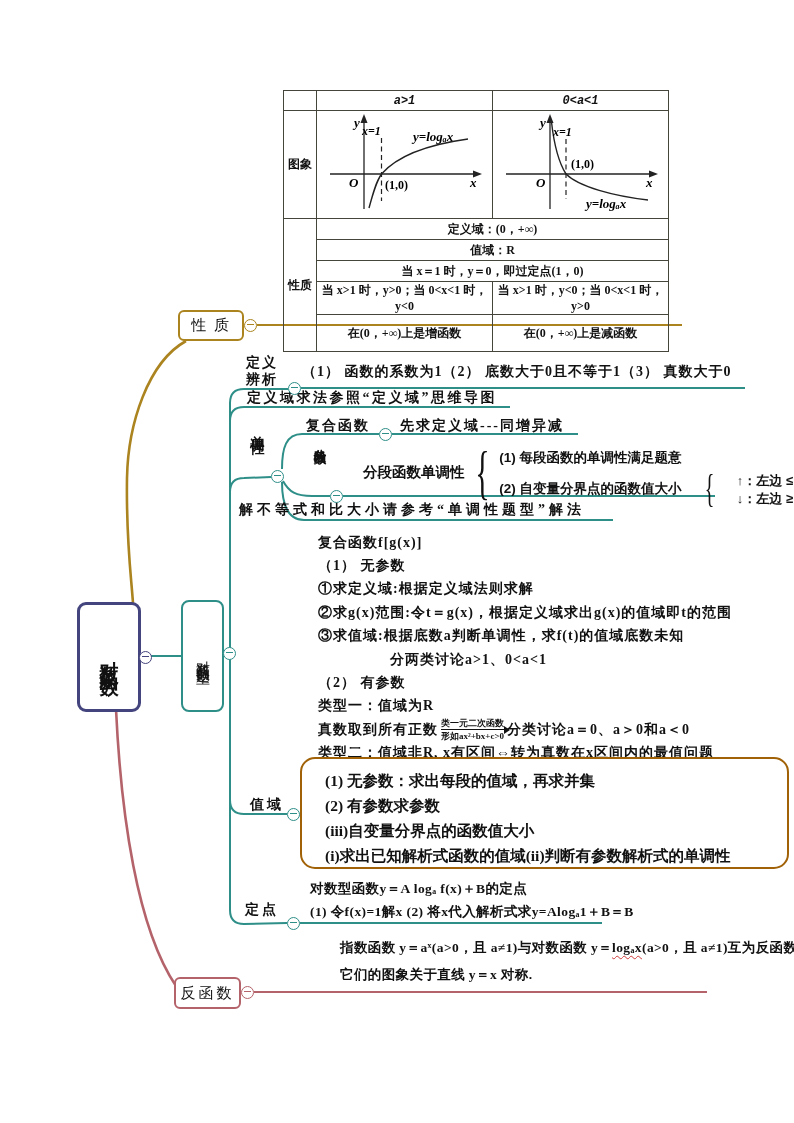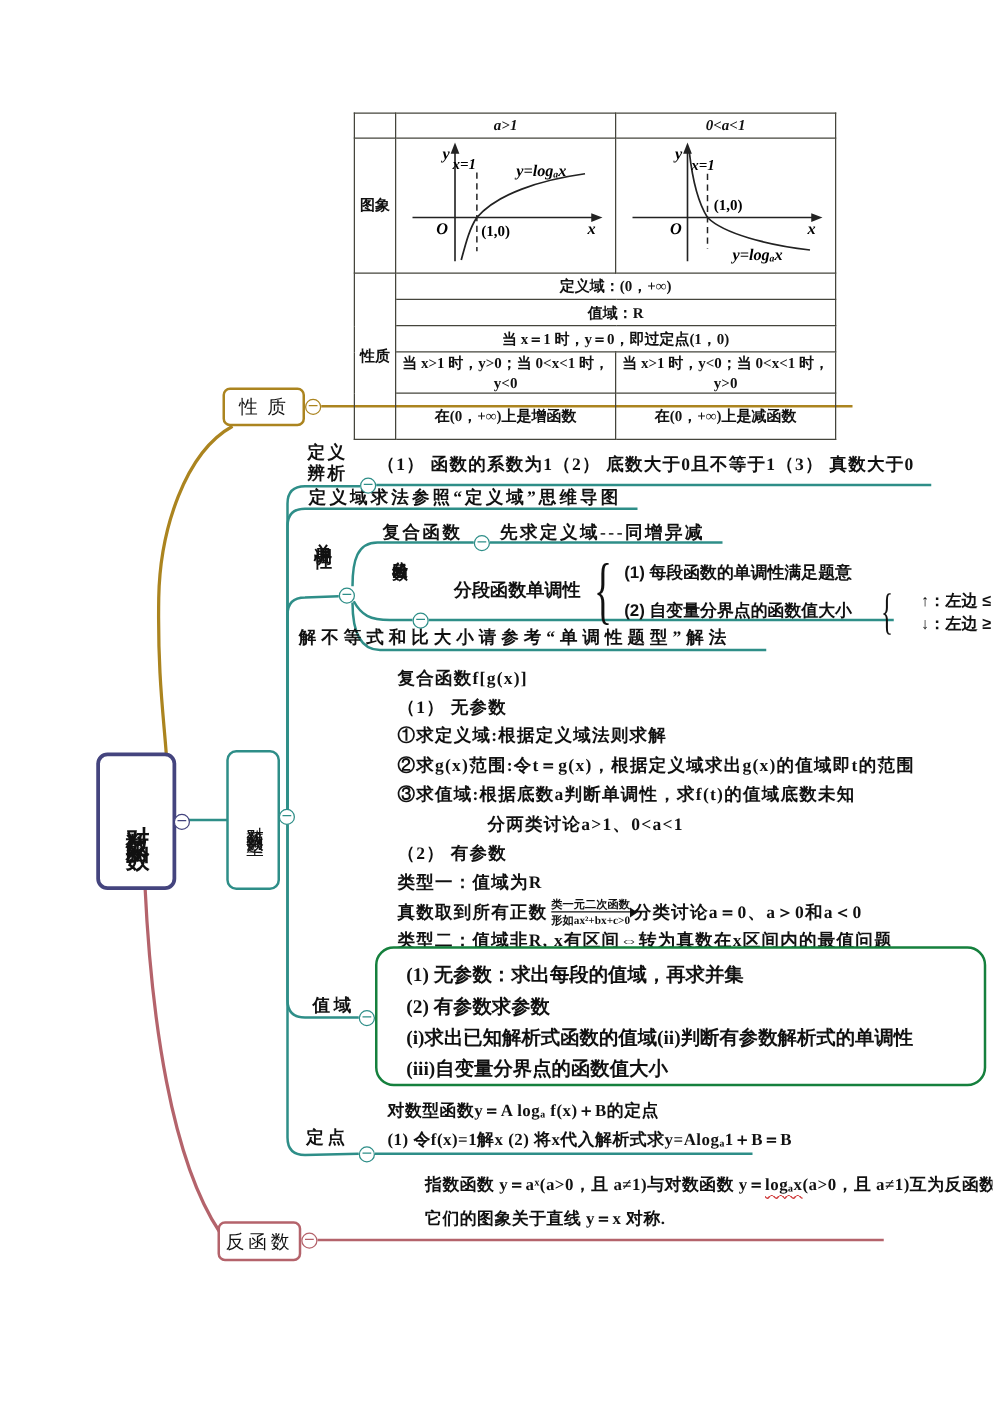--- a/index.html
+++ b/index.html
@@ -37,21 +37,21 @@
     border-left:6px solid #111;border-top:4px solid transparent;border-bottom:4px solid transparent;}
   
   .piece{display:flex;align-items:center;gap:3px;font-family:"Liberation Sans",sans-serif;}
   .piece-label{font-weight:bold;font-size:14.5px;white-space:nowrap;text-align:right;}
   .brace{font-family:"Liberation Serif",serif;font-weight:300;font-size:60px;line-height:54px;transform:scaleX(.5);}
   .brace2{font-family:"Liberation Serif",serif;font-weight:300;font-size:40px;line-height:38px;transform:scaleX(.5);}
   .piece-col{display:flex;flex-direction:column;gap:3px;font-weight:bold;font-size:13.5px;white-space:nowrap;margin-top:13px;}
   .piece-row{display:flex;align-items:center;gap:18px;}
   .sub-col{display:flex;flex-direction:column;gap:1px;font-size:13px;line-height:17px;font-weight:bold;white-space:nowrap;}
   
-  .range-box{box-sizing:border-box;border:2px solid #15803d;border-radius:15px;background:#fff;
+  .range-box{box-sizing:border-box;border:2px solid #a16207;border-radius:15px;background:#fff;
     padding:9px 8px 0 23px;font-size:15.5px;font-weight:bold;line-height:25px;white-space:nowrap;}
   .txt{white-space:nowrap;}
   .wavy{text-decoration:underline;text-decoration-style:wavy;text-decoration-color:#d03c3c;text-decoration-thickness:1px;text-underline-offset:3px;}
   .mathline{font-size:13.5px;font-weight:600;letter-spacing:.4px;}
 </style>
 </head>
 <body>
 
 <svg id="connectors" width="794" height="1123" viewBox="0 0 794 1123">
 
@@ -75,21 +75,21 @@
   <path d="M 282 469 C 282 448 286 434 302 434 L 379 434" stroke="#2e8e88" stroke-width="2" fill="none"></path>
   <path d="M 392 434 L 578 434" stroke="#2e8e88" stroke-width="2" fill="none"></path>
   <path d="M 283 481 C 289 492 296 496 312 496 L 330 496" stroke="#2e8e88" stroke-width="2" fill="none"></path>
   <path d="M 343 496 L 715 496" stroke="#2e8e88" stroke-width="2" fill="none"></path>
   <path d="M 282 482 C 282 505 288 520 304 520 L 613 520" stroke="#2e8e88" stroke-width="2" fill="none"></path>
 </svg>
 
 <div class="abs" style="left:283px;top:90px;">
   <table class="ptable">
     <tbody>
-        <tr style="height:20px;">
+        <tr style="height:20px;font-family:Liberation Mono, monospace;">
       <td style="width:32px;"></td>
       <td style="width:175px;font-style:italic;">a&gt;1</td>
       <td style="width:175px;font-style:italic;">0&lt;a&lt;1</td>
     </tr>
     <tr style="height:105px;">
       <td>图象</td>
       <td class="gcell">
         <svg width="173" height="103" viewBox="0 0 173 103">
           <line x1="46" y1="8" x2="46" y2="98" stroke="#222" stroke-width="1.3"></line>
           <polygon points="46,3 42.5,12 49.5,12" fill="#222"></polygon>
@@ -210,22 +210,22 @@
     </span>
     <span>分类讨论a＝0、a＞0和a＜0</span>
   </div>
   <div class="nline">类型二：值域非R, x有区间⇔转为真数在x区间内的最值问题</div>
 </div>
 
 <div class="abs txt kai" style="left:250px;top:796px;font-size:14px;letter-spacing:3px;">值域</div>
 <div class="abs range-box" style="left:300px;top:757px;width:489px;height:112px;">
   <div>(1) 无参数：求出每段的值域，再求并集</div>
   <div>(2) 有参数求参数</div>
+  <div>(iii)自变量分界点的函数值大小</div>
   <div>(i)求出已知解析式函数的值域(ii)判断有参数解析式的单调性</div>
-  <div>(iii)自变量分界点的函数值大小</div>
 </div>
 
 <div class="abs txt kai" style="left:245px;top:901px;font-size:14px;letter-spacing:3px;">定点</div>
 <div class="abs txt mathline" style="left:310px;top:880px;">对数型函数y＝A logₐ f(x)＋B的定点</div>
 <div class="abs txt mathline" style="left:310px;top:903px;">(1) 令f(x)=1解x (2) 将x代入解析式求y=Alogₐ1＋B＝B</div>
 
 <div class="abs txt mathline" style="left:340px;top:939px;">
   <span>指数函数 y＝aˣ(a&gt;0，且 a≠1)与对数函数 y＝</span><span class="wavy">logₐx</span><span>(a&gt;0，且 a≠1)互为反函数，</span>
 </div>
 <div class="abs txt mathline" style="left:340px;top:966px;">它们的图象关于直线 y＝x 对称.</div>

